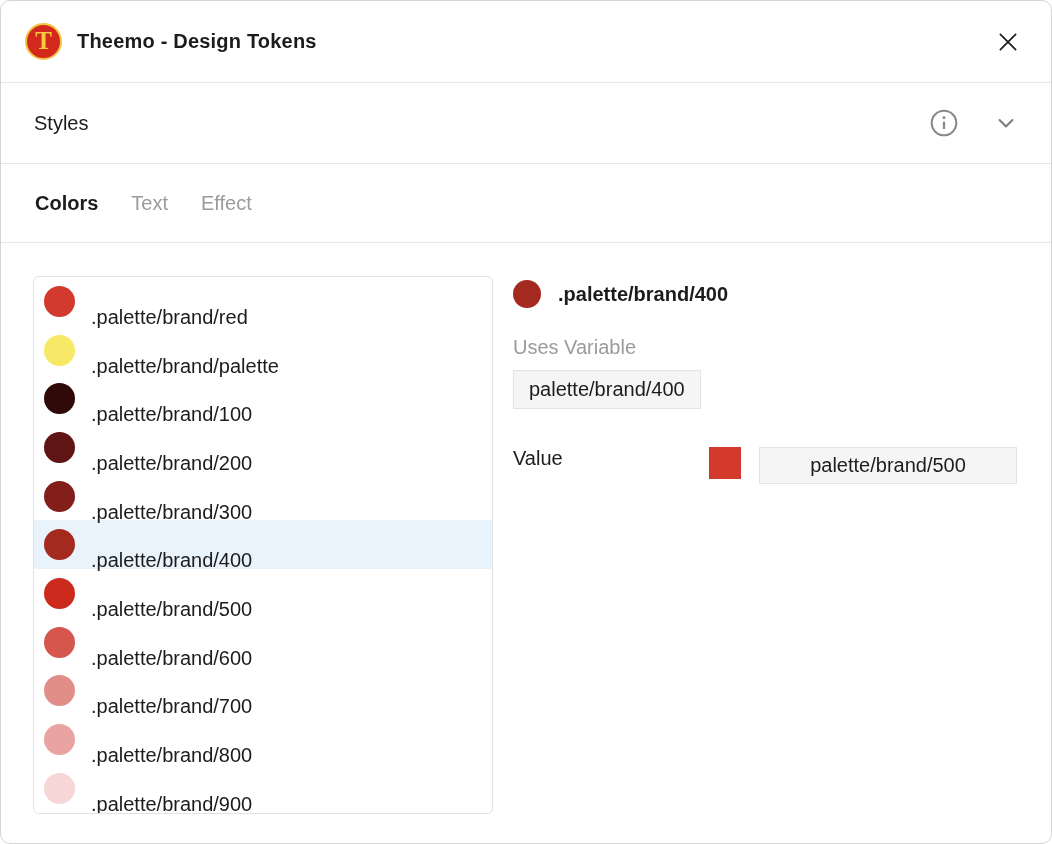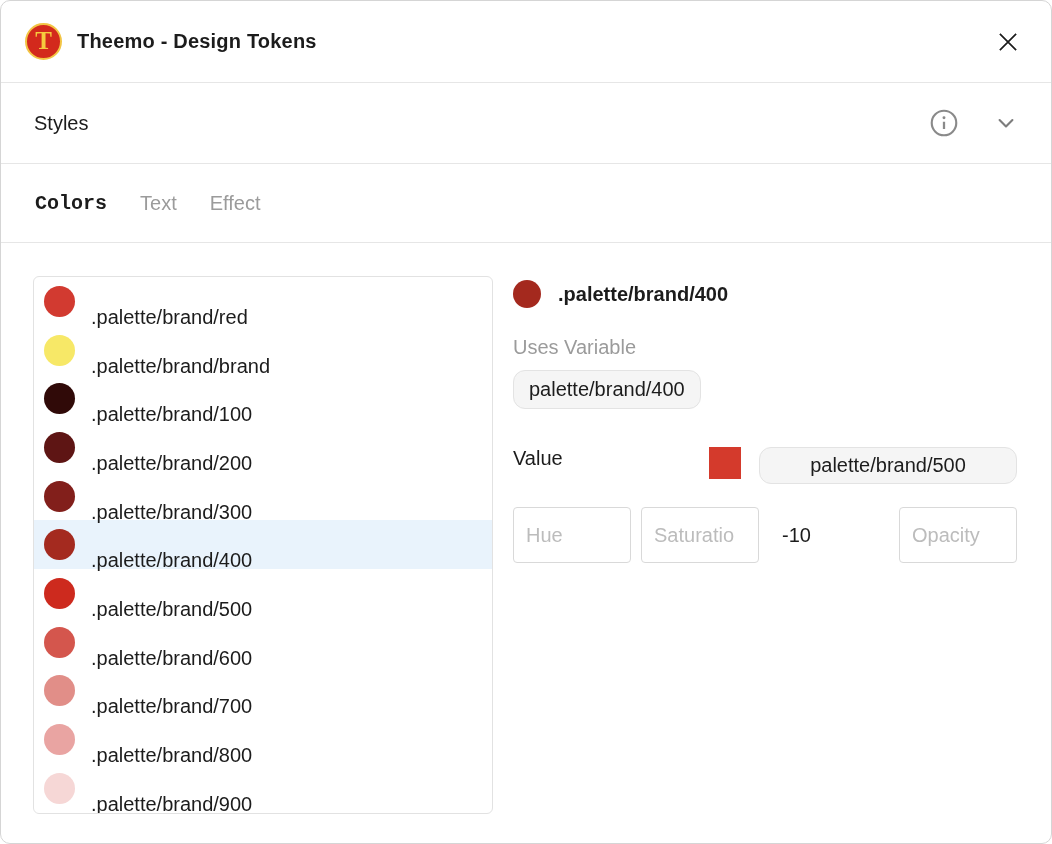--- a/index.html
+++ b/index.html
@@ -52,21 +52,21 @@
   .info-btn { margin-left:auto; width:34px; height:34px; }
   .chevron-btn { margin-left:30px; width:30px; height:30px; }
   
   .tabs-row {
     flex:0 0 79px;
     display:flex; align-items:center; gap:33px;
     padding:0 34px;
     border-bottom:1px solid #e6e6e6;
   }
   .tab { font-size:20px; color:#9b9b9b; cursor:pointer; background:none; border:none; font-family:inherit; }
-  .tab.active { color:#1c1c1c; font-weight:700;font-family:Liberation Mono, monospace; }
+  .tab.active { color:#1c1c1c; font-weight:700; }
   
   .content { flex:1; display:flex; padding:33px 34px 0 32px; }
   .color-list {
     flex:0 0 460px; width:460px;
     height:538px;
     border:1px solid #e2e2e2;
     border-radius:6px;
     overflow:hidden;
     background:#fff;
   }
@@ -85,21 +85,21 @@
   .detail-swatch { width:28px; height:28px; border-radius:50%; flex:0 0 28px; }
   .detail-name { margin-left:17px; font-size:20px; font-weight:700; }
   .uses-label { margin-top:28px; font-size:20px; color:#9b9b9b; }
   .badge {
     display:inline-block;
     align-self:flex-start;
     margin-top:11px;
     padding:7px 15px;
     background:#f5f5f5;
     border:1px solid #e3e3e3;
-    border-radius:12px;
+    border-radius:0;
     font-size:20px; color:#1c1c1c;
   }
   .value-row { margin-top:38px; display:flex; }
   .value-label { font-size:20px; font-weight:500; }
   .value-swatch { margin-left:auto; width:32px; height:32px; }
   .value-badge {
     margin-left:18px; margin-top:0;
     width:258px; text-align:center;
     padding:6px 0;
   }
@@ -164,21 +164,21 @@
 
   <div class="content">
 
     <div class="color-list" id="color-list">
         <div class="color-row">
           <span class="swatch-circle" style="background: rgb(210, 58, 48);"></span>
           <span class="color-name">.palette/brand/red</span>
         </div>
         <div class="color-row">
           <span class="swatch-circle" style="background: rgb(247, 232, 103);"></span>
-          <span class="color-name">.palette/brand/brand</span>
+          <span class="color-name">.palette/brand/palette</span>
         </div>
         <div class="color-row">
           <span class="swatch-circle" style="background: rgb(48, 10, 8);"></span>
           <span class="color-name">.palette/brand/100</span>
         </div>
         <div class="color-row">
           <span class="swatch-circle" style="background: rgb(94, 21, 20);"></span>
           <span class="color-name">.palette/brand/200</span>
         </div>
         <div class="color-row">
@@ -221,23 +221,17 @@
       <div class="uses-label">Uses Variable</div>
 
       <span class="badge">palette/brand/400</span>
 
       <div class="value-row">
         <span class="value-label">Value</span>
         <span class="value-swatch" style="background: rgb(212, 58, 44);"></span>
         <span class="badge value-badge">palette/brand/500</span>
       </div>
 
-      <div class="inputs-row">
-        <input class="text-input mr10" type="text" placeholder="Hue" style="">
-        <input class="text-input mr10" type="text" placeholder="Saturatio" style="">
-        <input class="text-input borderless" type="text" value="-10" style="">
-        <input class="text-input ml-auto" type="text" placeholder="Opacity" style="">
-      </div>
 
     </div>
   </div>
 
 </div>
 
 </body></html>

